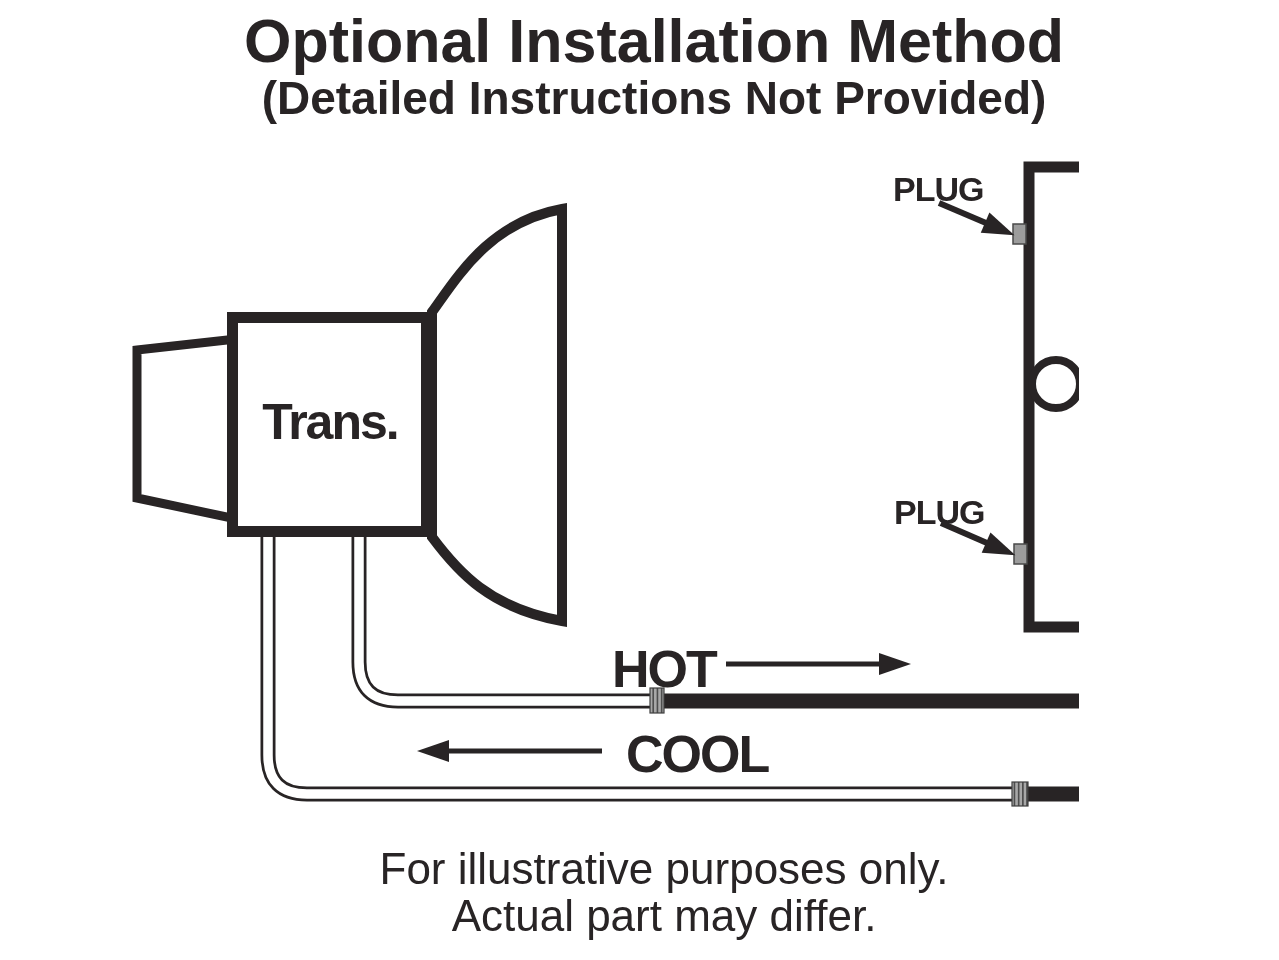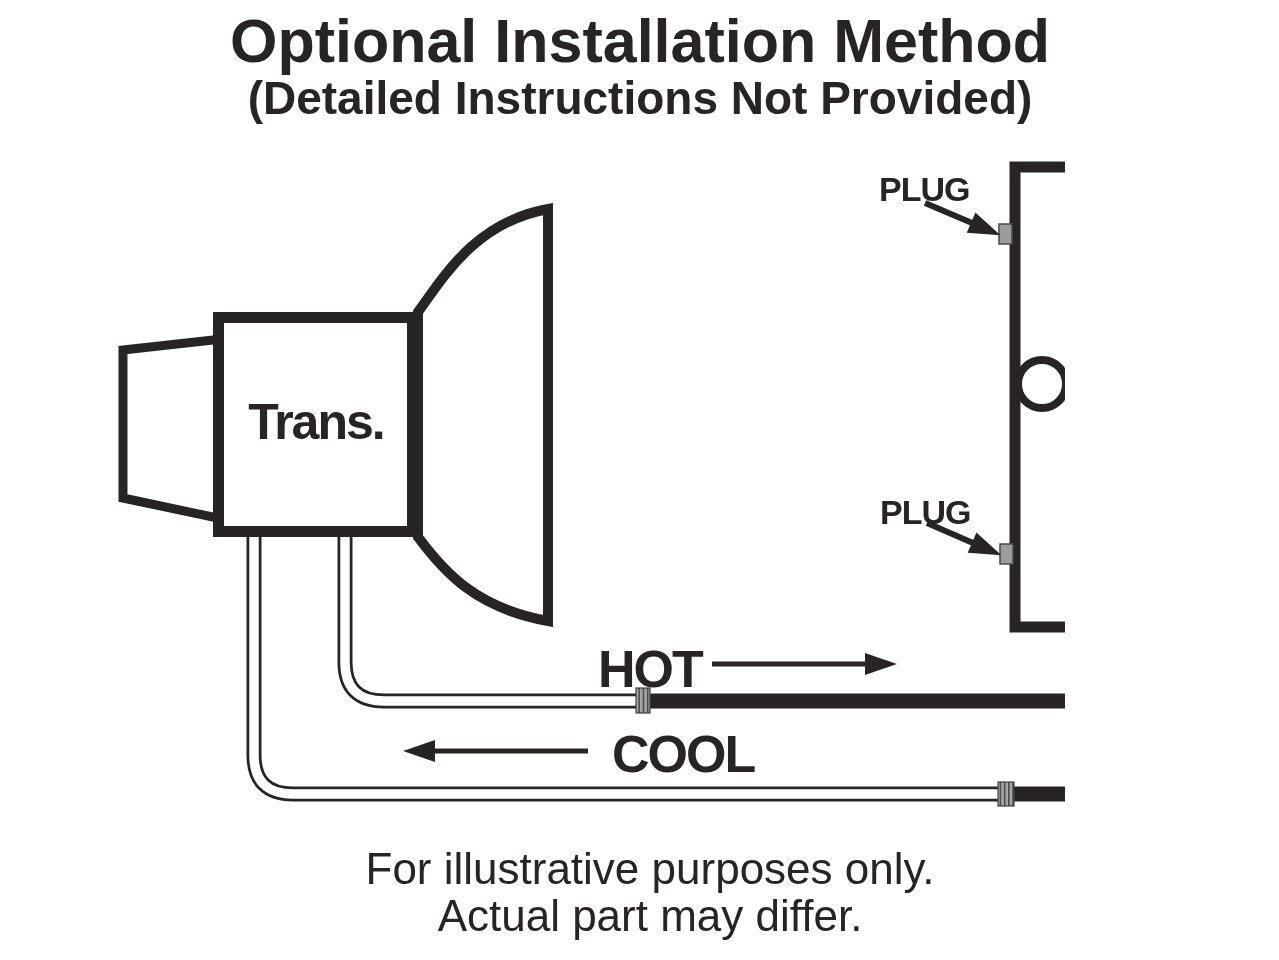--- a/index.html
+++ b/index.html
@@ -8,20 +8,21 @@
     --fitting-gray:#a8a8a8;
     --background:#ffffff;
   }
   html,body{margin:0;padding:0;background:#fff;}
   .stage{
     position:relative;
     width:1065px;height:960px;
     background:var(--background);
     overflow:hidden;
     font-family:"Liberation Sans","DejaVu Sans",sans-serif;
+    padding-left:14px;
   }
   svg{display:block;width:1279px;height:960px;}
   svg text{
     fill:var(--ink);
     font-family:"Liberation Sans","DejaVu Sans",sans-serif;
   }
   .t-bold{font-weight:bold;}
   .shape{fill:#ffffff;stroke:var(--ink);}
   .pipe-out{fill:none;stroke:var(--ink);stroke-width:15;}
   .pipe-in{fill:none;stroke:#ffffff;stroke-width:9.5;}

